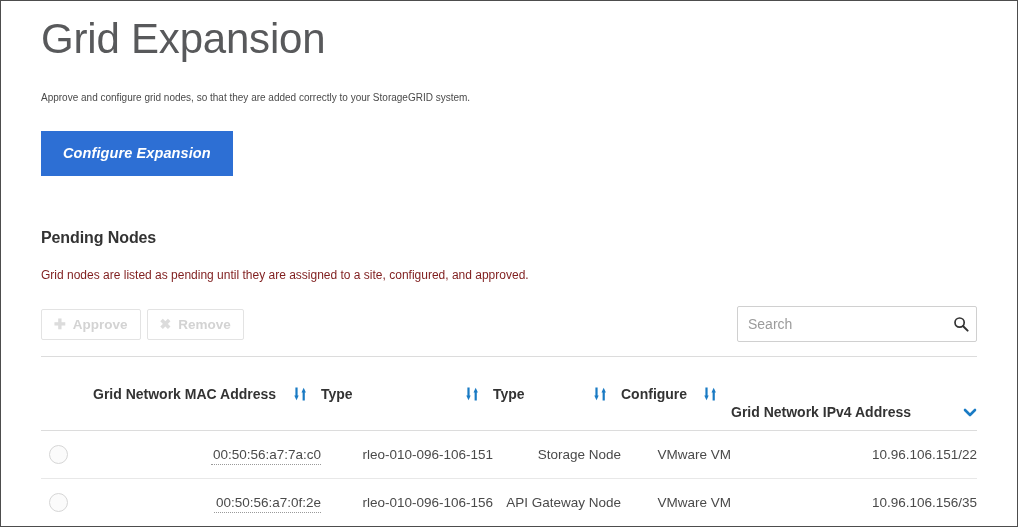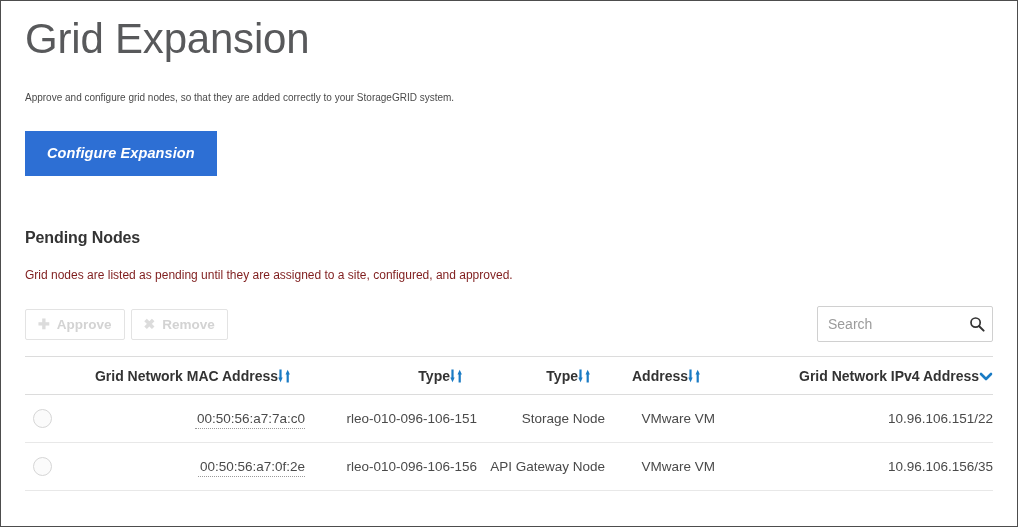--- a/index.html
+++ b/index.html
@@ -14,21 +14,21 @@
   #page {
     position: relative;
     width: 1018px;
     height: 527px;
     box-sizing: border-box;
     border: 1px solid #4d4d4d;
     background: #ffffff;
     overflow: hidden;
   }
   .inner {
-    padding: 0 24px;
+    padding: 0 40px;
   }
 
   
   .page-title {
     font-size: 42px;
     font-weight: 300;
     color: #58595b;
     letter-spacing: -0.2px;
     margin: 0;
     padding-top: 12px;
@@ -109,21 +109,21 @@
   .btn-disabled .gly {
     font-size: 14px;
     line-height: 1;
     font-weight: bold;
     color: #dcdcdc;
   }
 
   
   .search-wrap {
     position: relative;
-    width: 176px;
+    width: 240px;
   }
   .search-input {
     width: 100%;
     height: 36px;
     box-sizing: border-box;
     border: 1px solid #d0d0d0;
     border-radius: 2px;
     padding: 0 32px 0 10px;
     font-family: "Liberation Sans", sans-serif;
     font-size: 14px;
@@ -156,24 +156,24 @@
     font-weight: bold;
     color: #333333;
     padding: 11px 0 10px 0;
     text-align: left;
     vertical-align: middle;
     white-space: nowrap;
   }
   .th-inner {
     display: flex;
     align-items: center;
-    justify-content: flex-end;
+    justify-content: space-between;
     padding-right: 14px;
   }
-  .th-inner.no-pad { padding-right: 0; }
+  .th-inner.no-pad { padding-right: 0; margin-top: 36px; }
   table.grid tbody td {
     border-bottom: 1px solid #e8e8e8;
     font-size: 13.5px;
     color: #4a4a4a;
     padding: 14px 0 14px 0;
     vertical-align: middle;
     text-align: right;
     white-space: nowrap;
   }
   .col-sel  { width: 52px; }
@@ -302,21 +302,21 @@
                     <rect x="8.6" y="4.0" width="2.2" height="9.5"></rect>
                     <polygon points="7.5,5.4 11.9,5.4 9.7,0.8"></polygon>
                   </g>
                 </svg>
               </span>
             </div>
           </th>
 
           <th>
             <div class="th-inner">
-              <span>Address</span>
+              <span>Configure</span>
               <span class="sort-icon">
                 <svg viewBox="0 0 13 14" width="13" height="14" aria-hidden="true">
                   <g fill="#1a7bc4">
                     <rect x="1.4" y="0.5" width="2.2" height="9.5"></rect>
                     <polygon points="0.3,8.6 4.7,8.6 2.5,13.2"></polygon>
                     <rect x="8.6" y="4.0" width="2.2" height="9.5"></rect>
                     <polygon points="7.5,5.4 11.9,5.4 9.7,0.8"></polygon>
                   </g>
                 </svg>
               </span>

